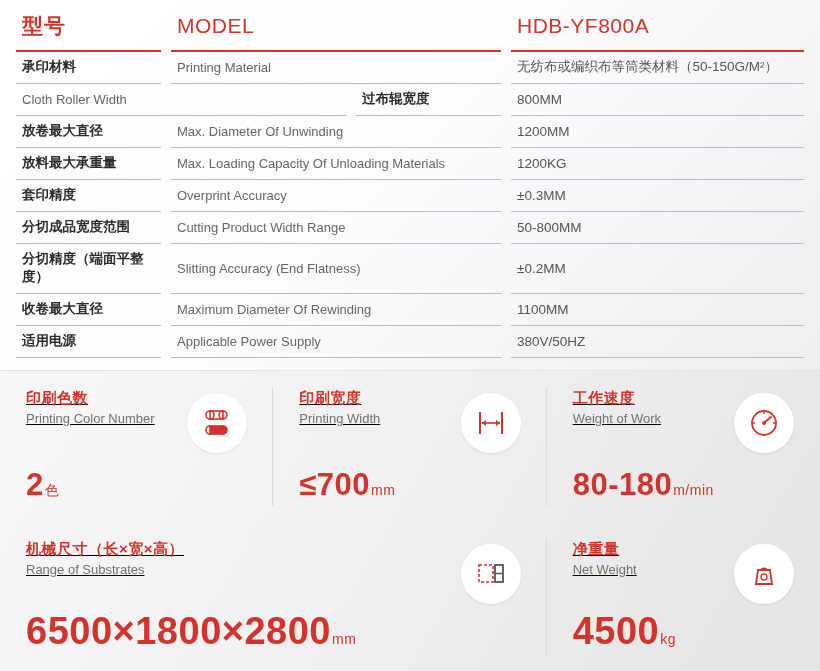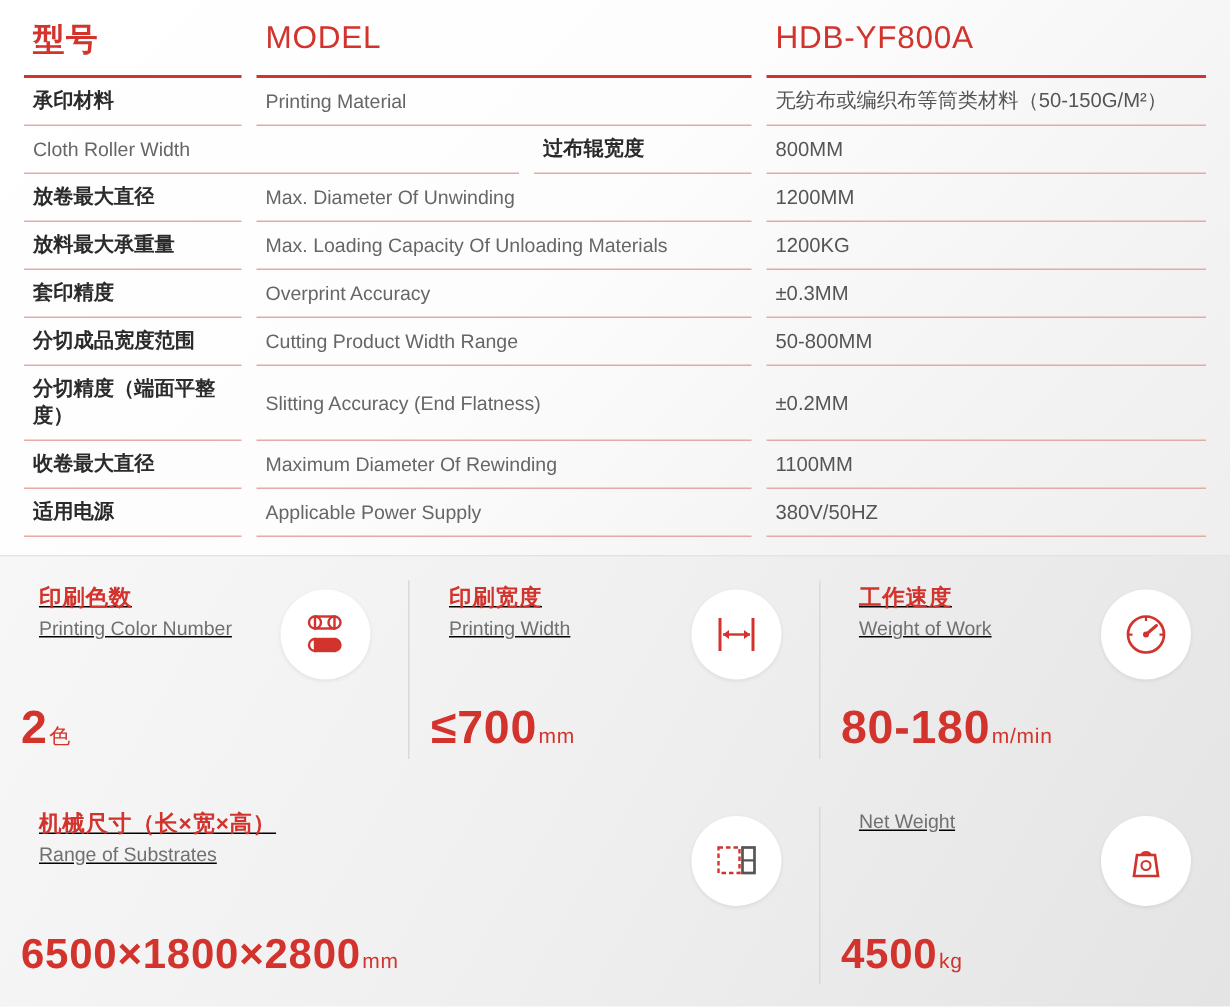--- a/index.html
+++ b/index.html
@@ -120,21 +120,21 @@
     color: #d2332c;
     letter-spacing: 0.5px;
     margin-bottom: 3px;
   }
   .f-title-en {
     font-size: 13px;
     color: #707070;
   }
   .f-value {
     position: absolute;
-    left: 14px;
+    left: 26px;
     bottom: 22px;
     color: #d2332c;
     font-weight: bold;
     letter-spacing: 0.5px;
     line-height: 1;
   }
   .f-value .num {
     font-size: 31px;
   }
   .f-value .unit {
@@ -153,21 +153,21 @@
     border-radius: 50%;
     background: #ffffff;
     box-shadow: 0 1px 3px rgba(0,0,0,0.08);
     display: flex;
     align-items: center;
     justify-content: center;
   }
   .f-icon svg { display: block; }
 
   
-  .fcell.tall .f-value .num { font-size: 28px; }
+  .fcell.tall .f-value .num { font-size: 38px; }
 </style>
 </head>
 <body>
 
 <div class="page">
 
   <div class="spec-table">
 
     <div class="spec-row header">
       <div class="cell c1">型号</div>
@@ -350,20 +350,21 @@
             <rect x="21" y="8" width="8" height="17" fill="none" stroke="#555555" stroke-width="1.8"></rect>
             <line x1="21" y1="16.5" x2="29" y2="16.5" stroke="#555555" stroke-width="1.5"></line>
           </svg>
         </div>
         <div class="f-value big">
           <span class="num">6500×1800×2800</span><span class="unit">mm</span>
         </div>
       </div>
 
       <div class="fcell tall">
+        <div class="f-title-cn">净重量</div>
         <div class="f-title-en">Net Weight</div>
         <div class="f-icon">
           <svg width="34" height="34" viewBox="0 0 34 34">
             <path d="M9 27 L11 13 L23 13 L25 27 Z" fill="none" stroke="#d2332c" stroke-width="1.8"></path>
             <path d="M14 13 a3.5 3.5 0 0 1 6 0" fill="none" stroke="#d2332c" stroke-width="1.8"></path>
             <circle cx="17" cy="20" r="3" fill="none" stroke="#d2332c" stroke-width="1.4"></circle>
           </svg>
         </div>
         <div class="f-value big">
           <span class="num">4500</span><span class="unit">kg</span>

